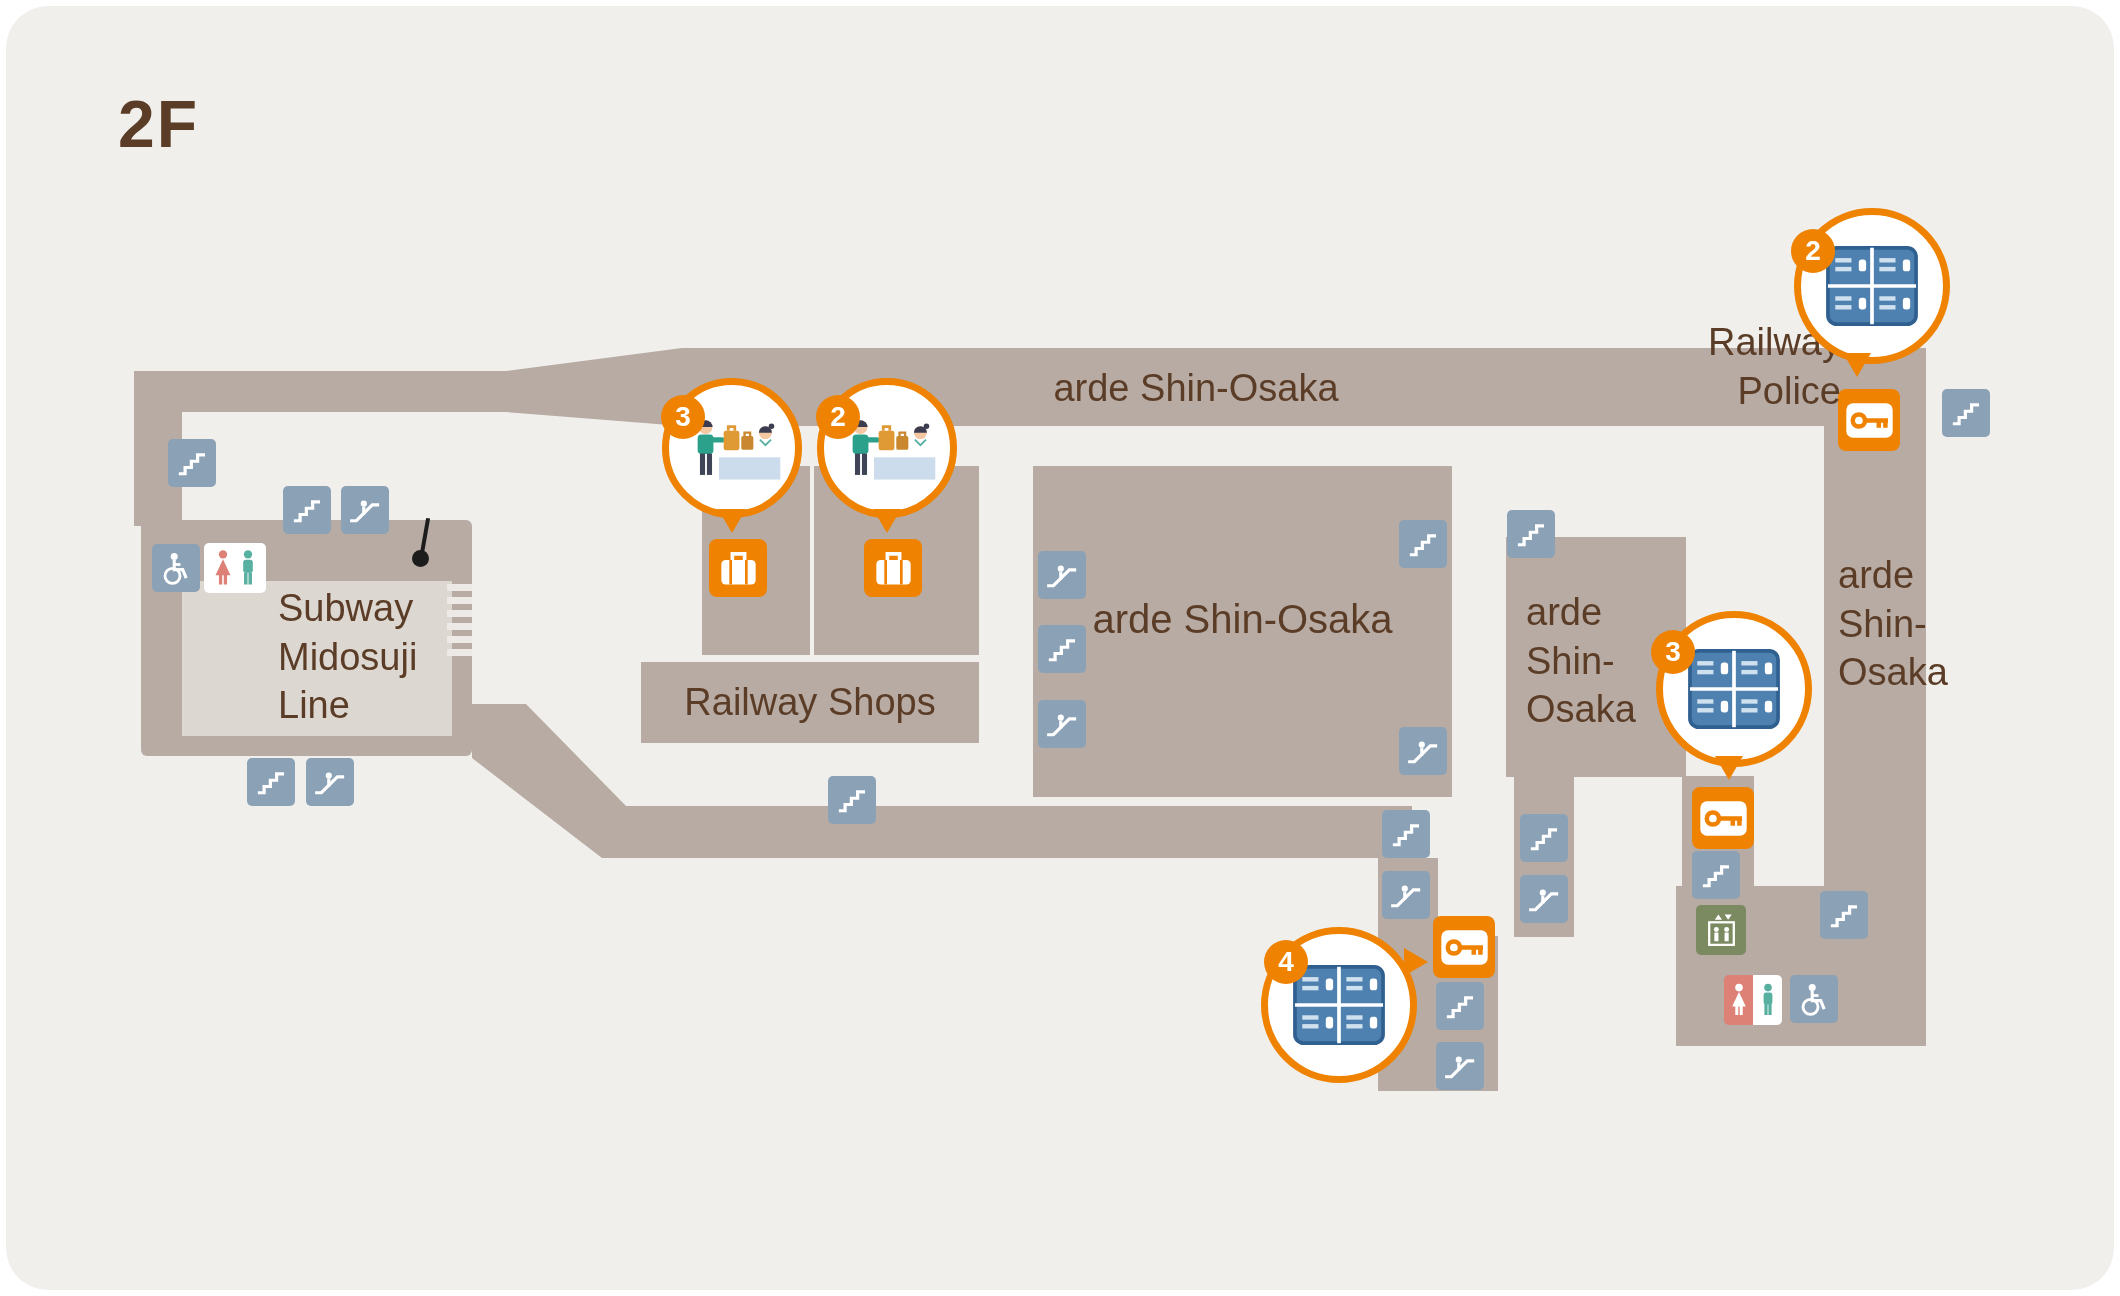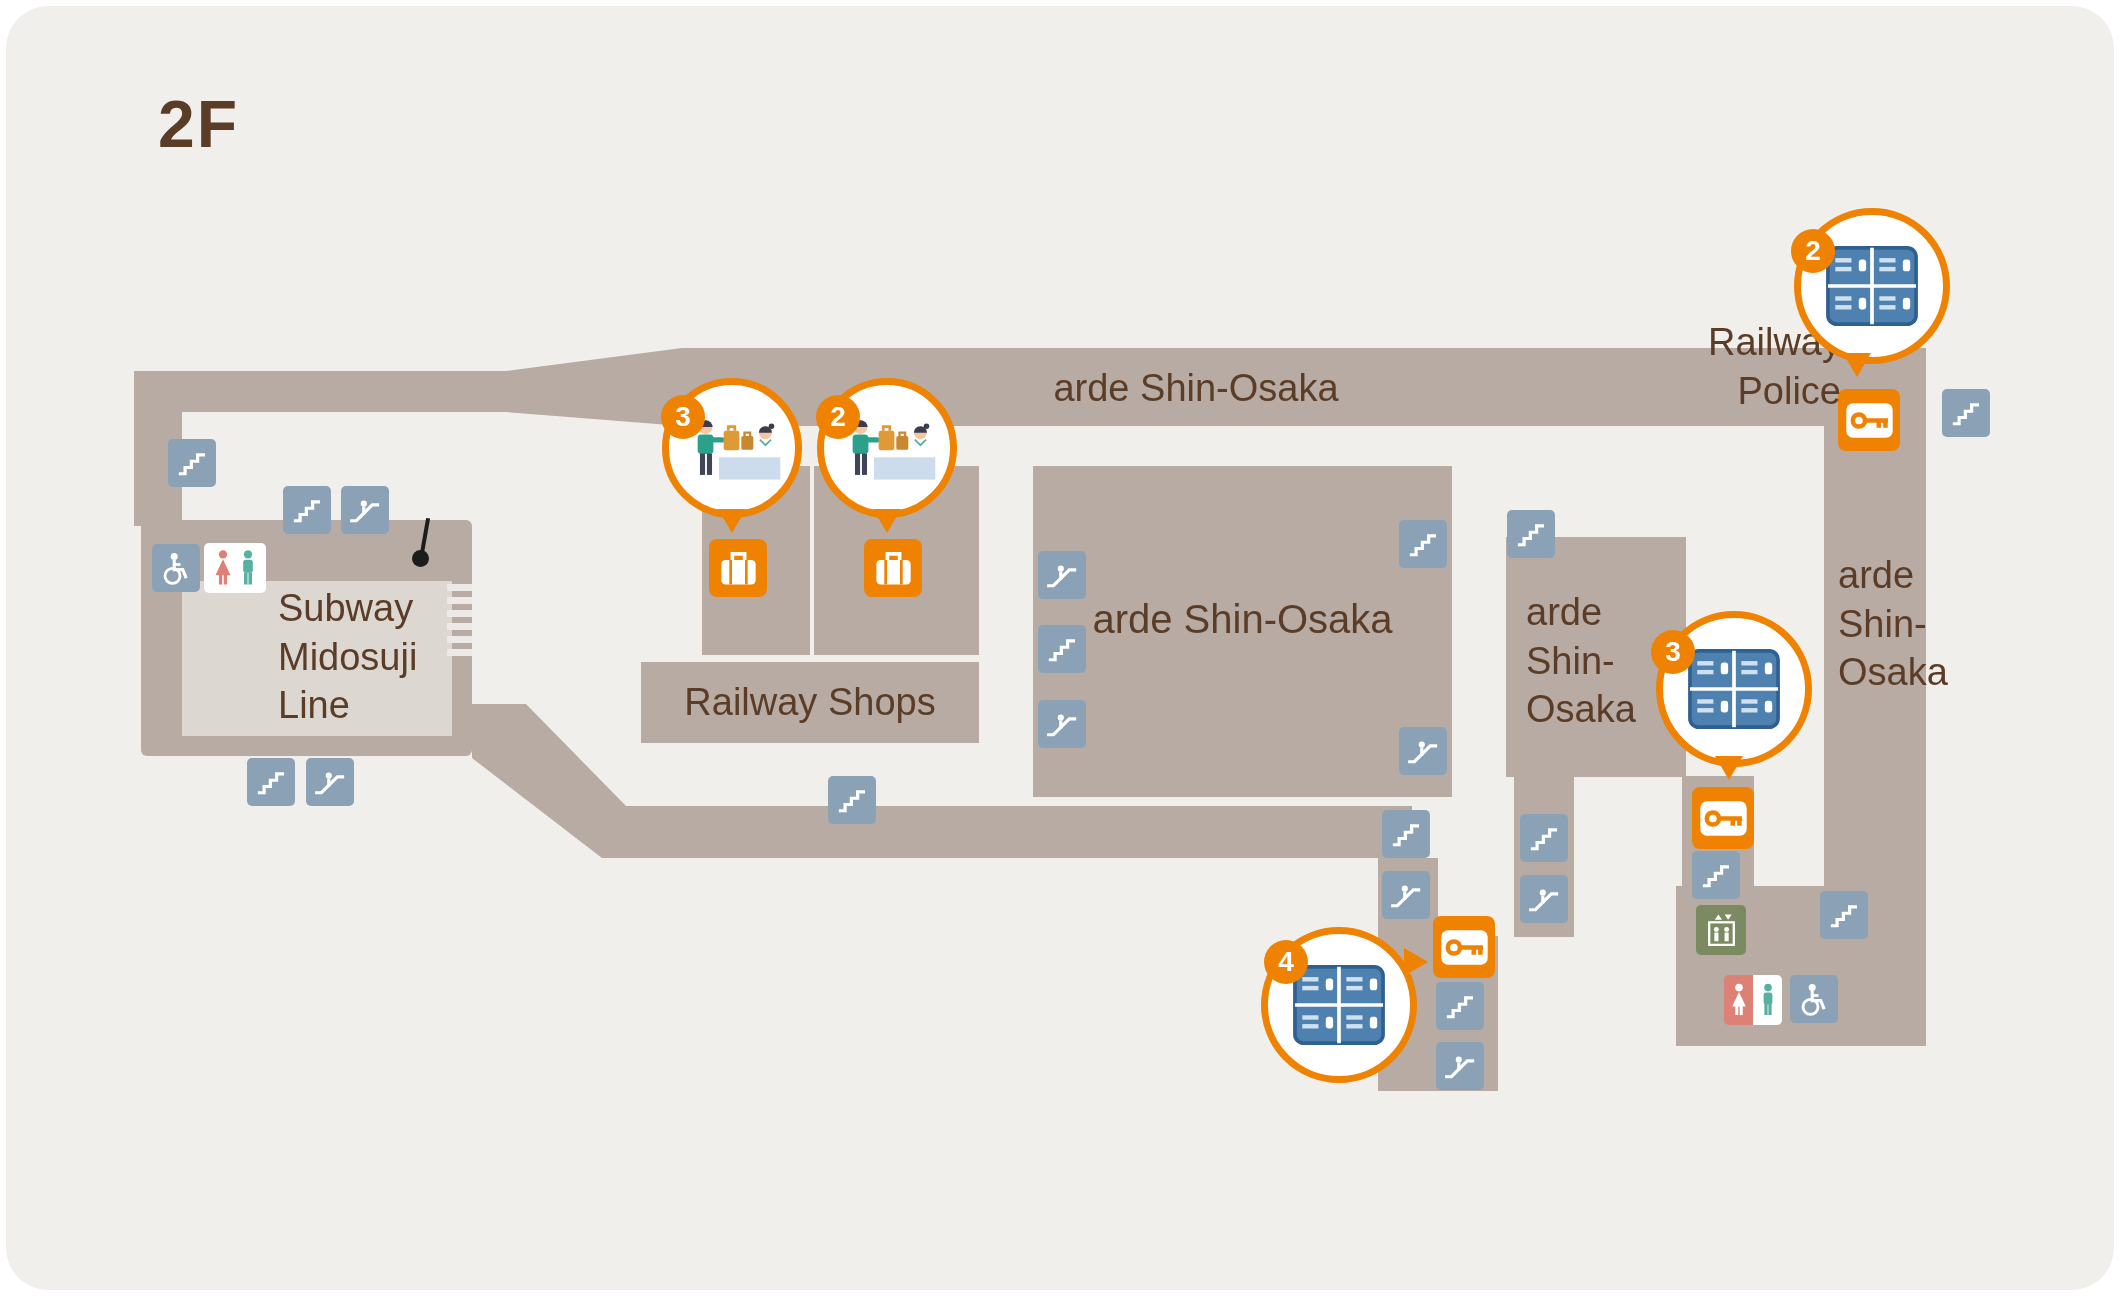--- a/index.html
+++ b/index.html
@@ -1,21 +1,21 @@
 <!DOCTYPE html>
 <html><head>
 <meta charset="utf-8">
 <style>
   * { margin:0; padding:0; box-sizing:border-box; }
   html,body { width:2120px; height:1296px; background:#ffffff; font-family:"Liberation Sans", sans-serif; overflow:hidden; }
   .card { position:absolute; left:6px; top:6px; width:2108px; height:1284px; background:#f0efec; border-radius:42px; overflow:hidden; }
   .floor-svg { position:absolute; left:0; top:0; z-index:1; }
   .lbl { position:absolute; color:#5b3d27; font-size:38px; line-height:1.28; white-space:pre-line; z-index:3; }
   .center { display:flex; align-items:center; justify-content:center; text-align:center; }
-  .floor-title { position:absolute; left:112px; top:80px; font-size:66px; font-weight:700; color:#5b3d27; letter-spacing:2px; z-index:3;margin-left:40px; }
+  .floor-title { position:absolute; left:112px; top:80px; font-size:66px; font-weight:700; color:#5b3d27; letter-spacing:2px; z-index:3; }
 
   .ic { position:absolute; width:48px; height:48px; border-radius:5px; display:flex; align-items:center; justify-content:center; z-index:2; }
   .ic svg { width:41px; height:41px; display:block; }
   .blue  { background:#8ba1b5; }
   .orange{ background:#ef8200; }
   .green { background:#7b8a60; }
   .green.ic { width:50px; height:50px; }
   .key.ic  { width:62px; height:62px; border-radius:8px; }
   .key.ic svg { width:53px; height:53px; }
   .case.ic { width:58px; height:58px; border-radius:8px; }

